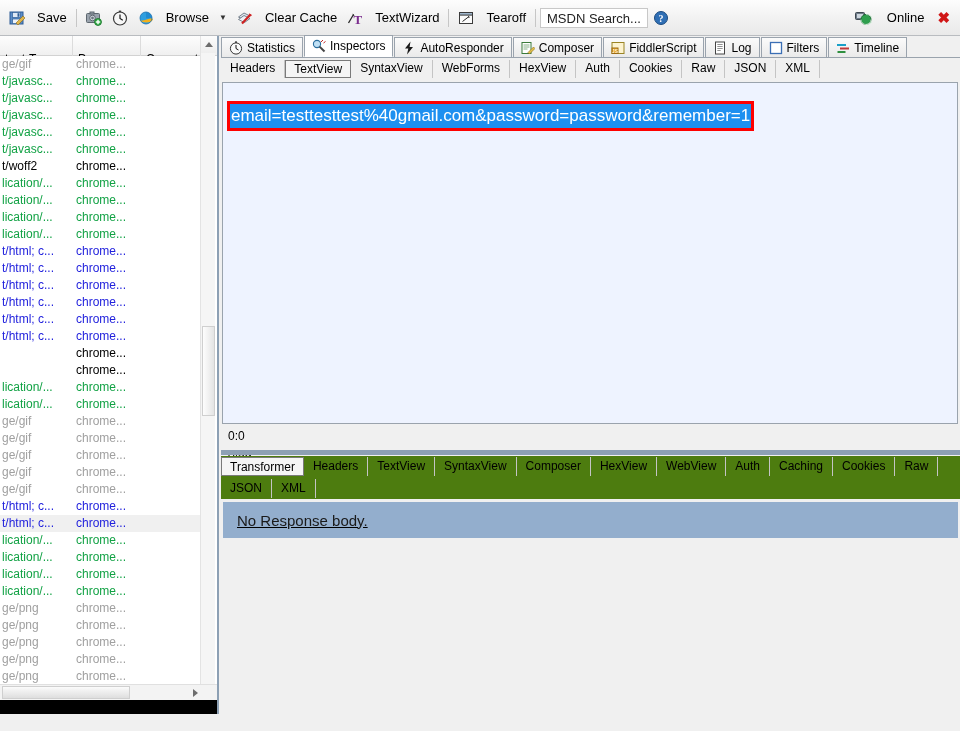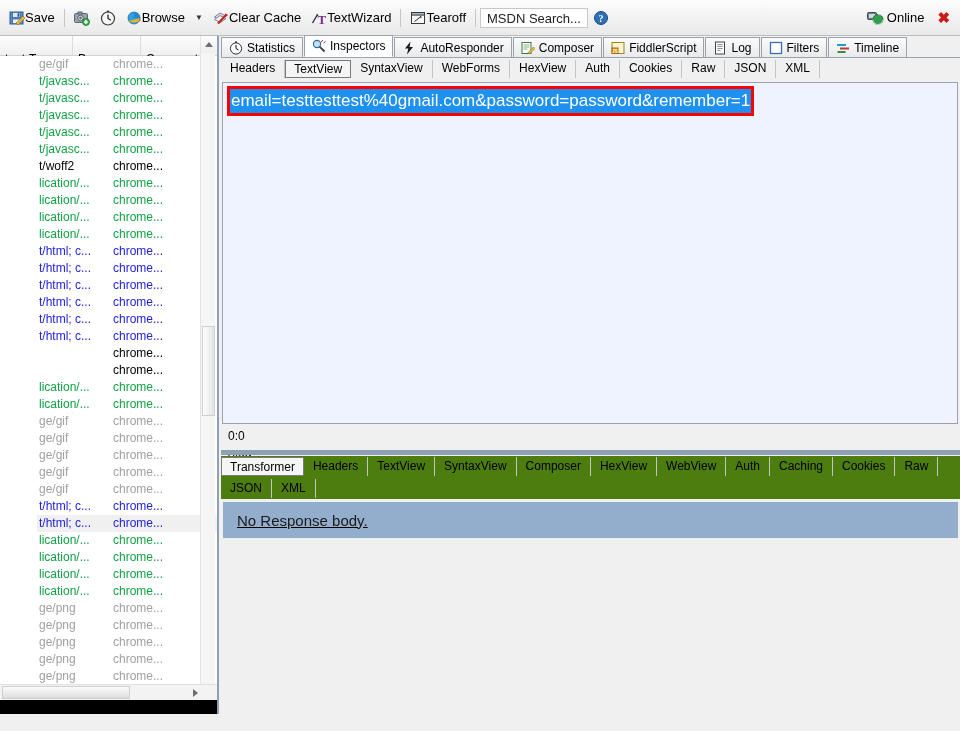--- a/index.html
+++ b/index.html
@@ -30,21 +30,21 @@
     background: linear-gradient(#fdfdfd, #f1f1f1 55%, #e9e9e9);
     border-bottom: 1px solid #b9bcc0;
     box-sizing: border-box;
     display: flex;
     align-items: center;
     padding: 0 4px;
   }
   .tb-item {
     display: flex;
     align-items: center;
-    gap: 0;
+    gap: 12px;
     padding: 3px 5px;
     height: 24px;
     box-sizing: border-box;
     white-space: nowrap;
     font-size: 13px;
   }
   .tb-sep {
     width: 1px; height: 18px;
     background: #c6c6c6;
     margin: 0 4px;
@@ -107,25 +107,24 @@
     height: 20px;
     overflow: hidden;
     white-space: nowrap;
   }
   .col-ct { width: 73px; }
   .col-pr { width: 68px; }
   .col-cm { width: 78px; border-right: none !important; }
 
   .sess-body {
     position: absolute;
-    left: 12px; top: 20px;
+    left: 0; top: 20px;
     width: 206px;
     height: 673px;
     overflow: hidden;
-    padding-left: 25px;
   }
   .srow {
     display: flex;
     height: 17px;
     line-height: 17px;
     font-size: 12px;
     white-space: nowrap;
   }
   .srow.sel { background: #f0f0f0; }
   .srow .c1 { width: 73px; padding-left: 2px; box-sizing: border-box; overflow: hidden; }
@@ -269,21 +268,21 @@
     position: absolute;
     left: 1px; top: 46px;
     width: 736px; height: 342px;
     background: #eef3ff;
     border: 1px solid #9aa3ad;
     box-sizing: border-box;
     overflow: hidden;
   }
   .redbox {
     position: absolute;
-    left: 4px; top: 3px;
+    left: 4px; top: 18px;
     border: 3px solid #ff0000;
     padding: 0;
     box-sizing: border-box;
     background: #1e90f0;
     height: 30px;
     display: flex;
     align-items: center;
   }
   .sel-text {
     background: #1e90f0;

